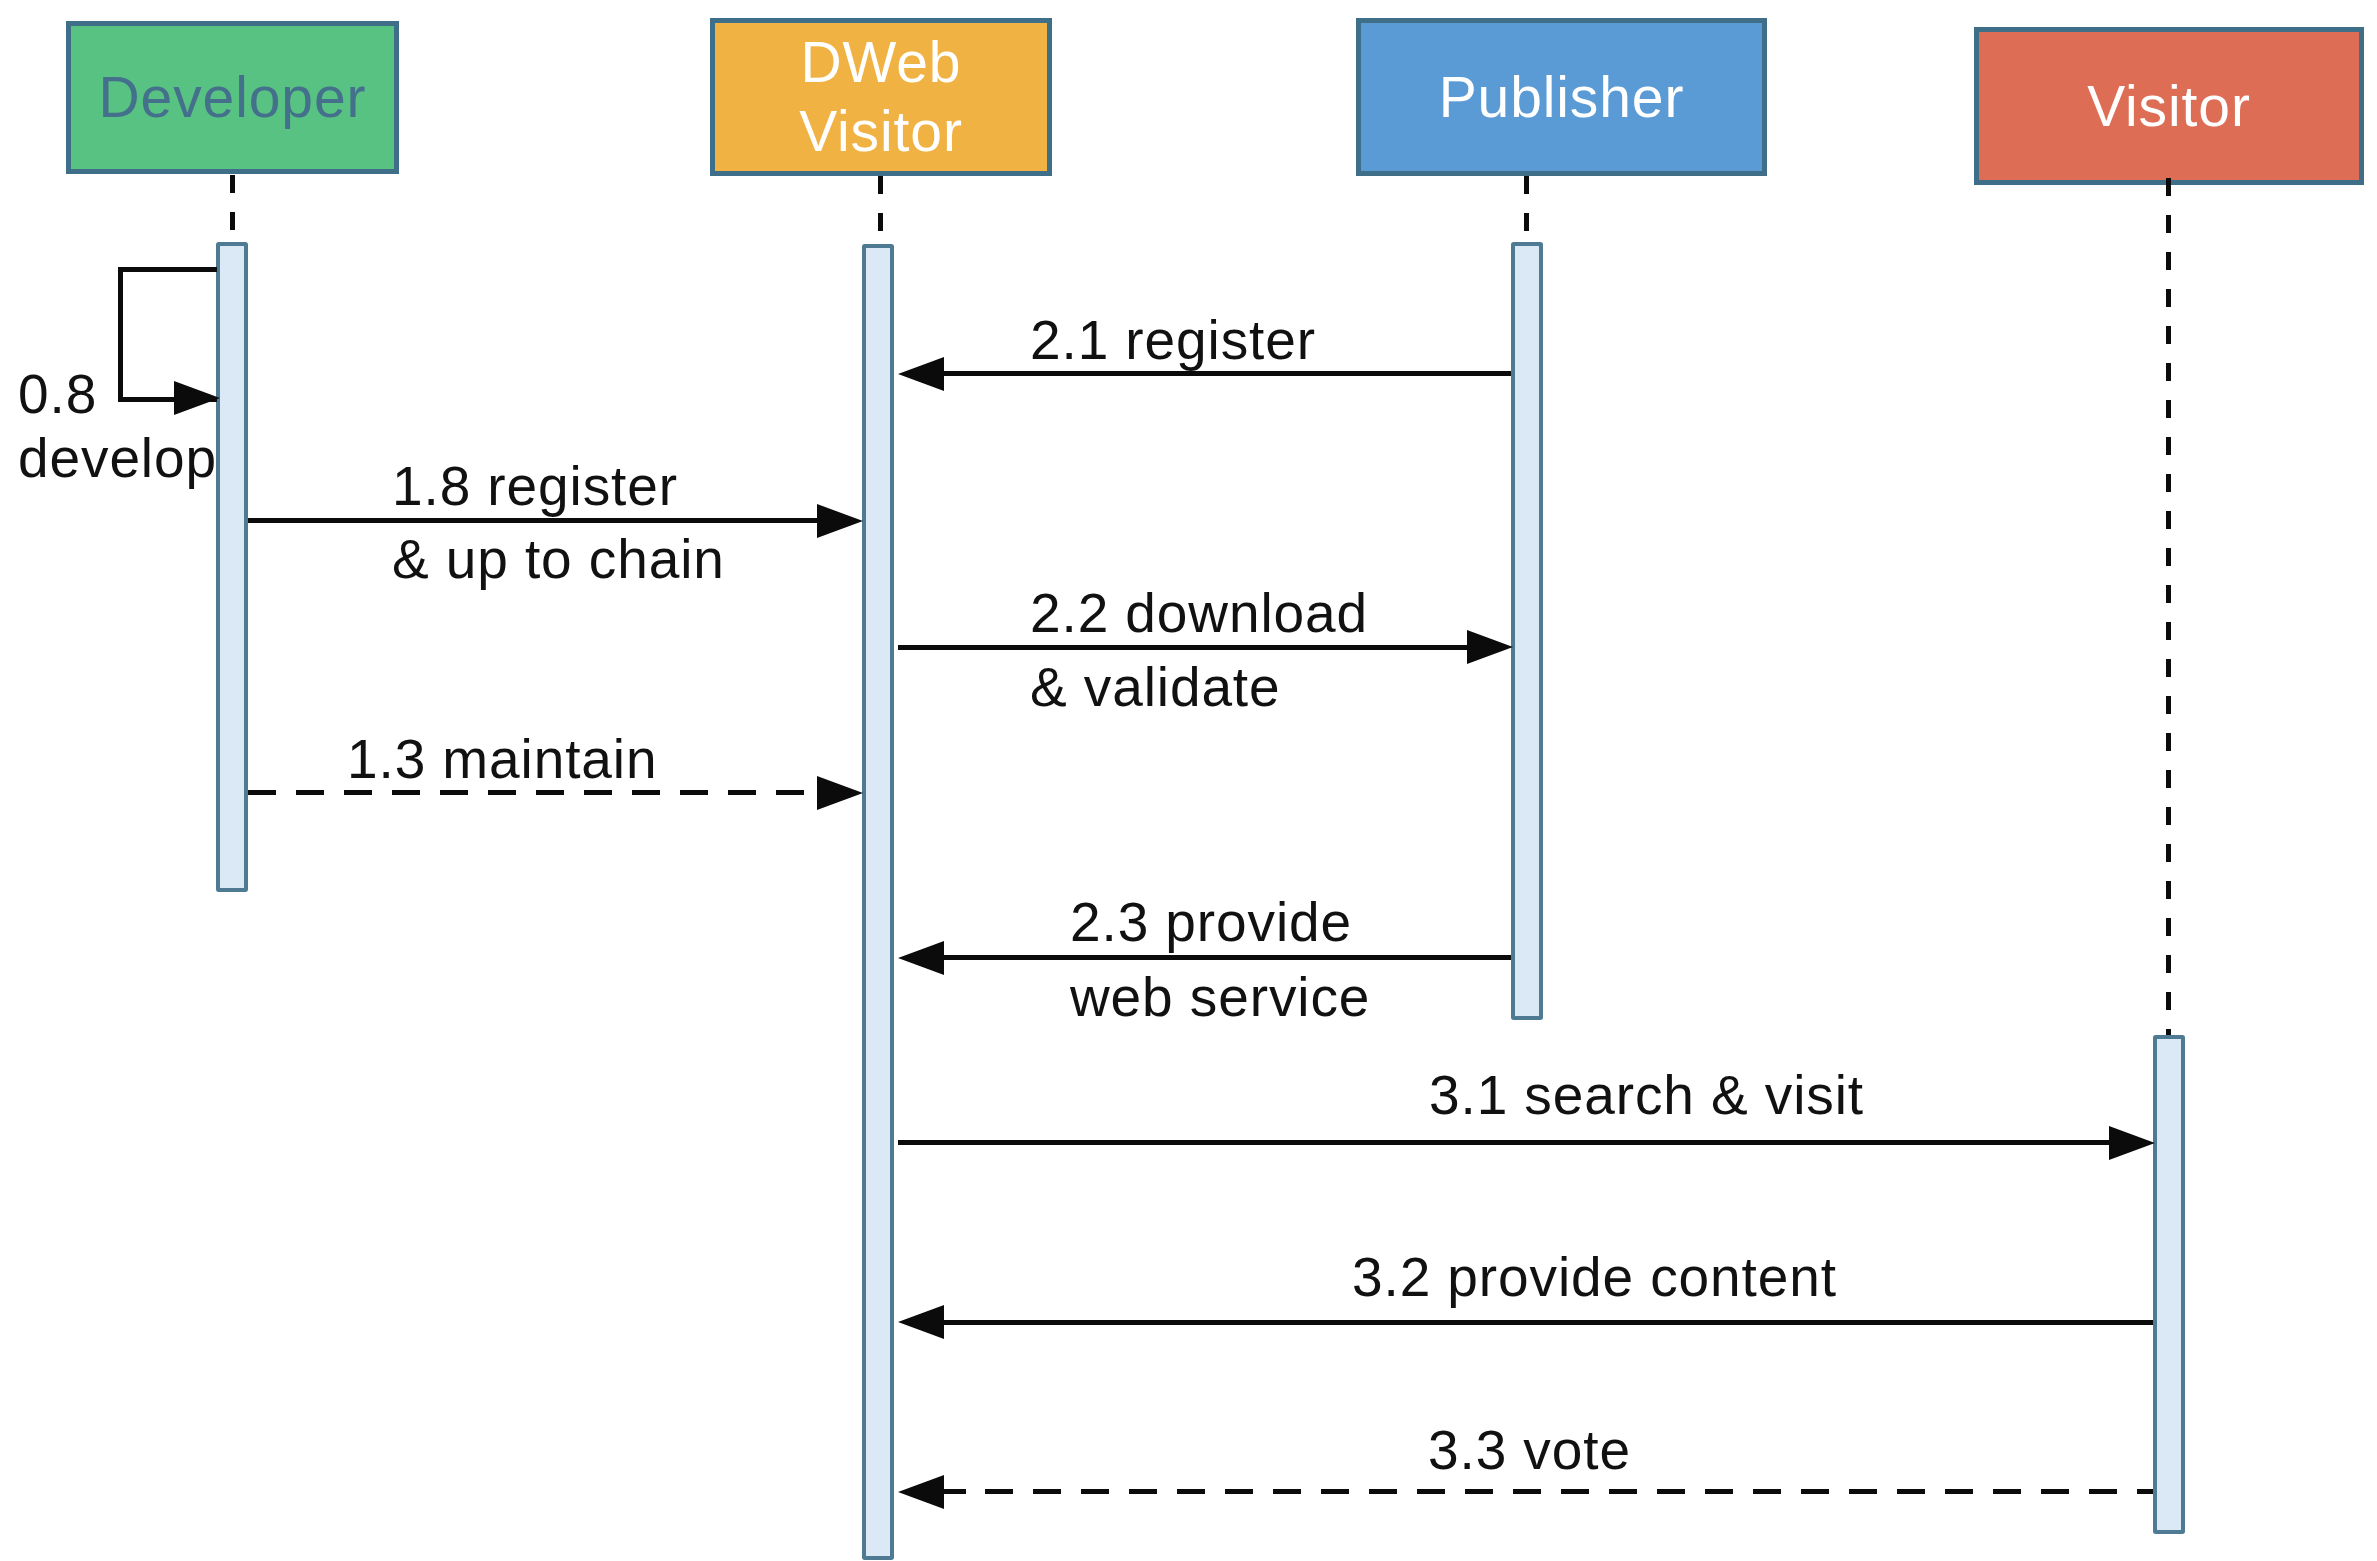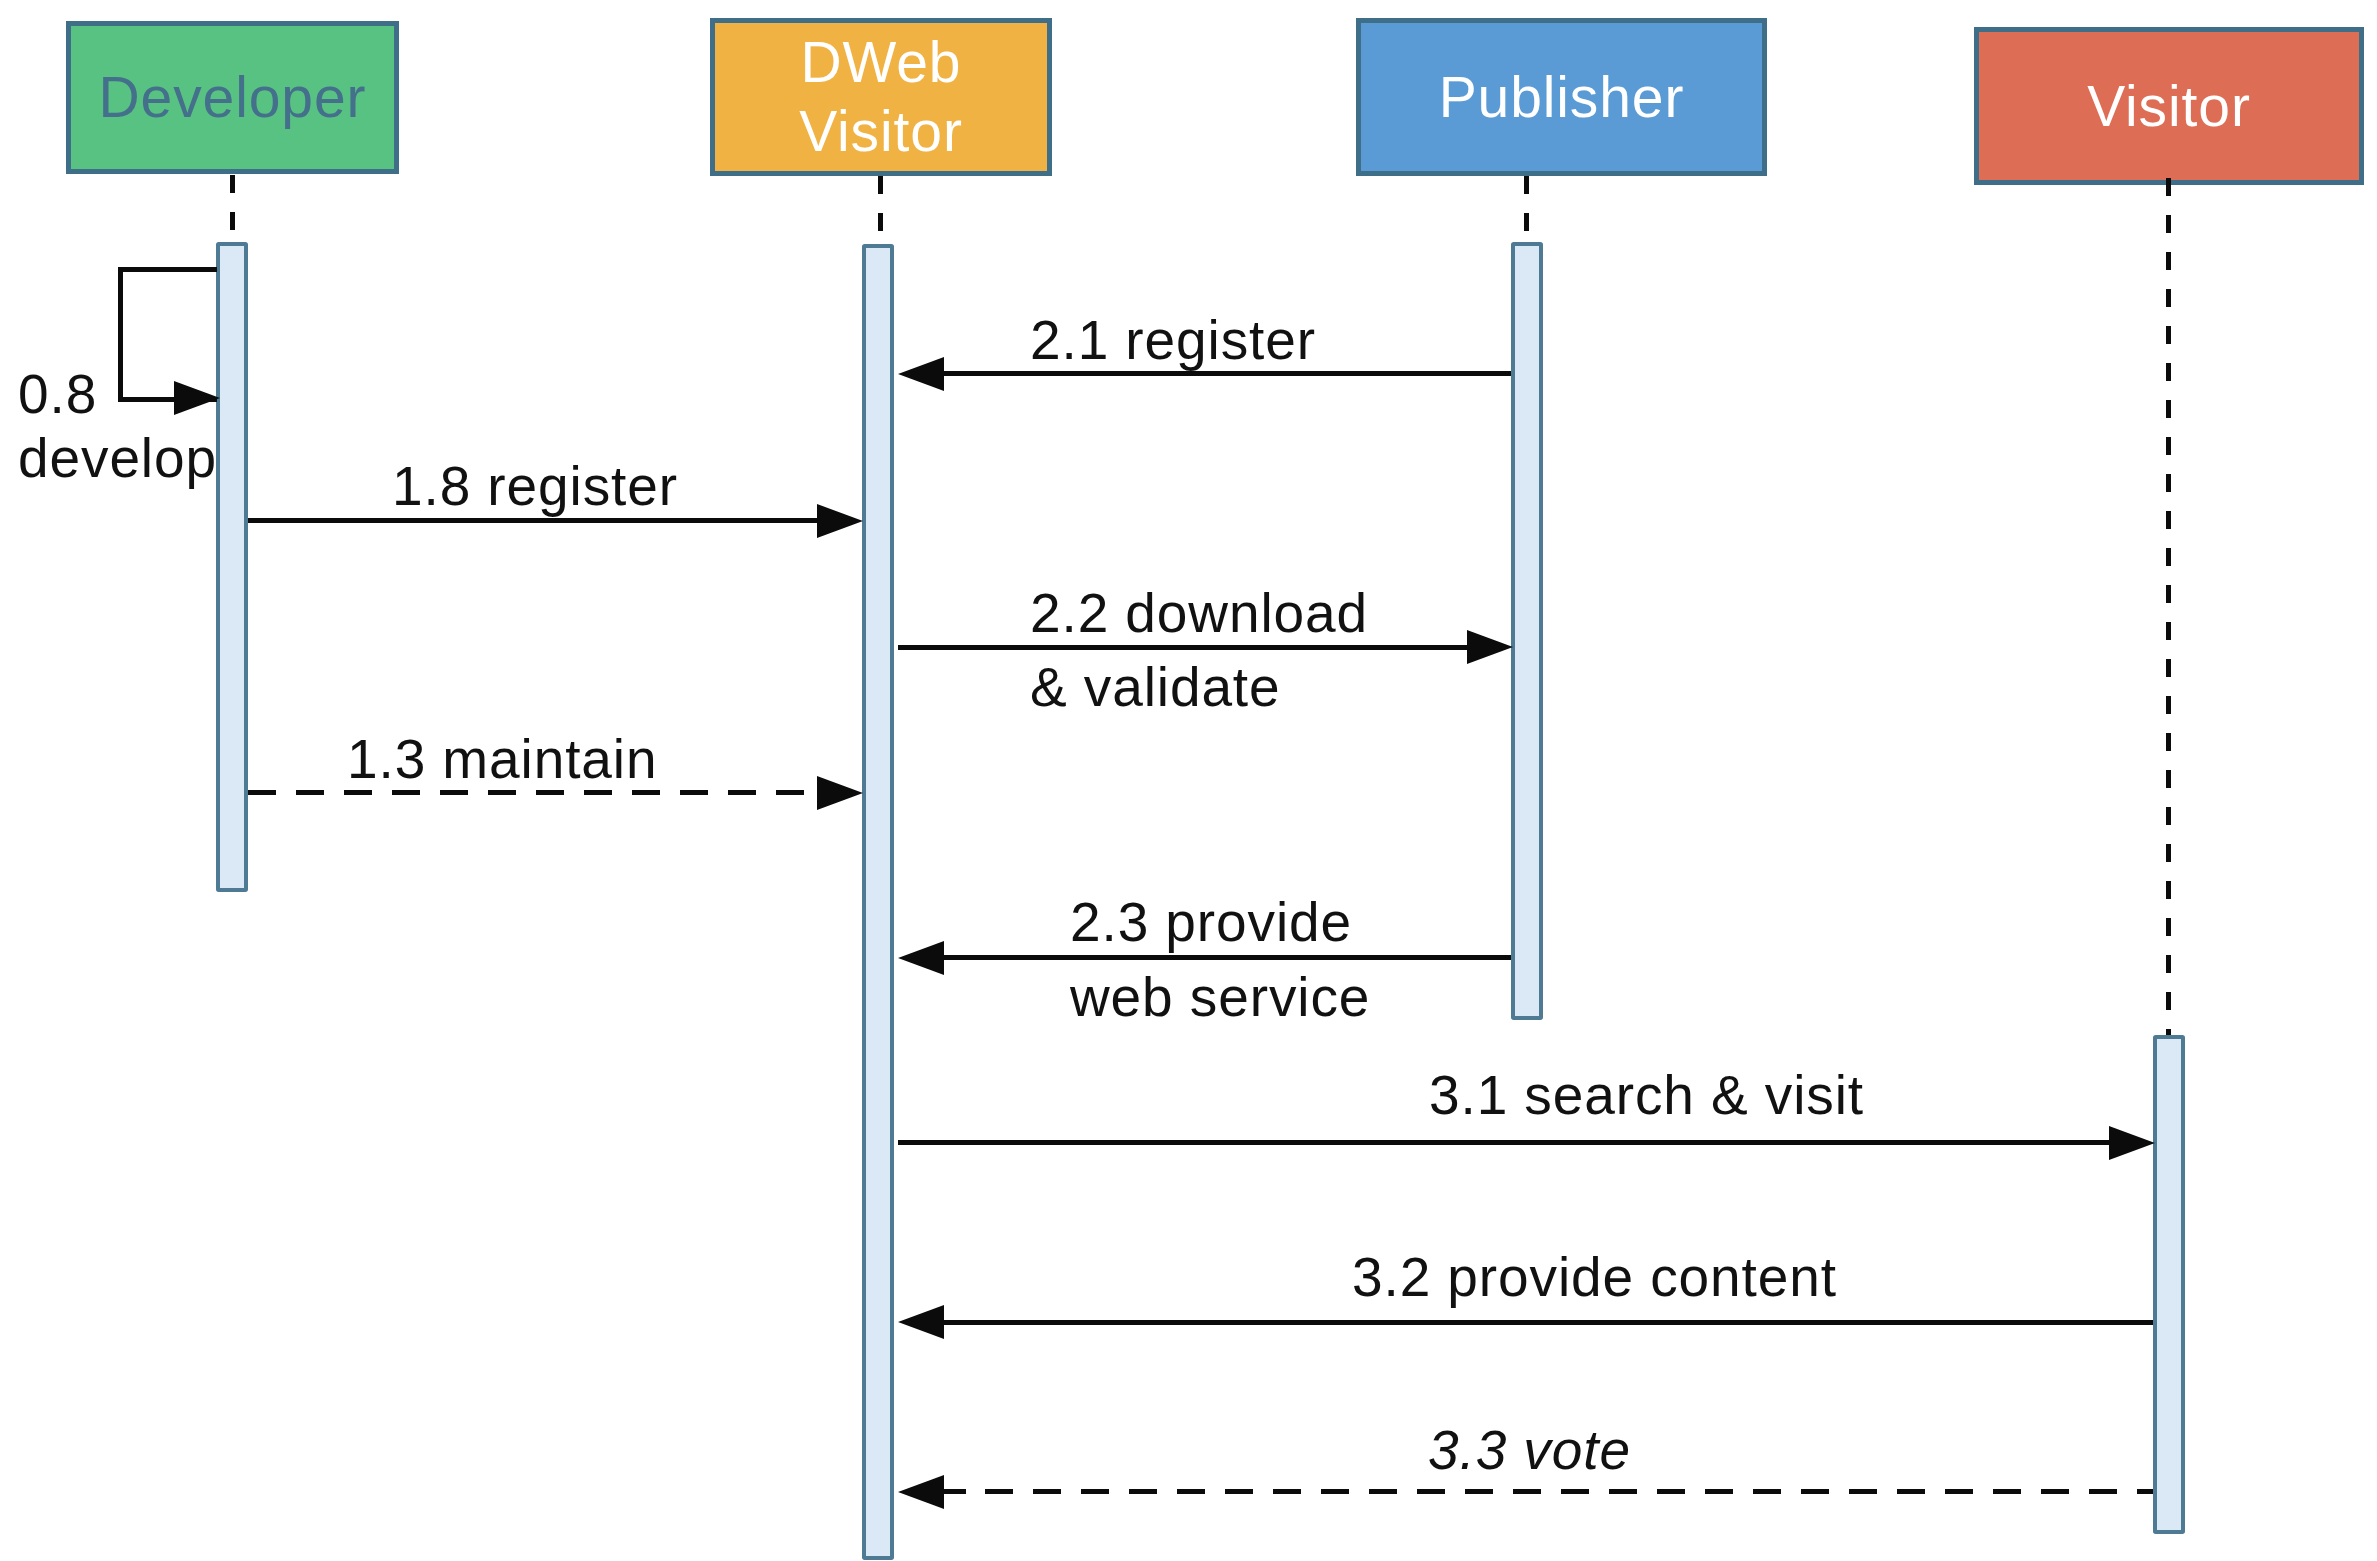--- a/index.html
+++ b/index.html
@@ -107,20 +107,21 @@
   <div class="msg-label" style="left:18px; top:362px;">0.8</div>
   <div class="msg-label" style="left:18px; top:426px;">develop</div>
 
   <div class="msg-line" style="left:937px; top:371px; width:574px;"></div>
   <div class="arrowhead left" style="left:898px; top:357px;"></div>
   <div class="msg-label" style="left:1030px; top:308px;">2.1 register</div>
 
   <div class="msg-line" style="left:248px; top:518px; width:574px;"></div>
   <div class="arrowhead right" style="left:817px; top:504px;"></div>
   <div class="msg-label" style="left:392px; top:454px;">1.8 register</div>
+  <div class="msg-label" style="left:392px; top:527px;">&amp; up to chain</div>
 
   <div class="msg-line" style="left:898px; top:645px; width:574px;"></div>
   <div class="arrowhead right" style="left:1467px; top:630px;"></div>
   <div class="msg-label" style="left:1030px; top:581px;">2.2 download</div>
   <div class="msg-label" style="left:1030px; top:655px;">&amp; validate</div>
 
   <div class="msg-line dashed" style="left:248px; top:790px; width:572px;"></div>
   <div class="arrowhead right" style="left:817px; top:776px;"></div>
   <div class="msg-label" style="left:347px; top:727px;">1.3 maintain</div>
 
@@ -132,16 +133,16 @@
   <div class="msg-line" style="left:898px; top:1140px; width:1216px;"></div>
   <div class="arrowhead right" style="left:2109px; top:1126px;"></div>
   <div class="msg-label" style="left:1429px; top:1063px;">3.1 search &amp; visit</div>
 
   <div class="msg-line" style="left:937px; top:1320px; width:1216px;"></div>
   <div class="arrowhead left" style="left:898px; top:1305px;"></div>
   <div class="msg-label" style="left:1352px; top:1245px;">3.2 provide content</div>
 
   <div class="msg-line dashed" style="left:937px; top:1489px; width:1216px;"></div>
   <div class="arrowhead left" style="left:898px; top:1475px;"></div>
-  <div class="msg-label" style="left:1428px; top:1418px;font-style:italic;">3.3 vote</div>
+  <div class="msg-label" style="left:1428px; top:1418px;">3.3 vote</div>
 
 </div>
 
 
 </body></html>

